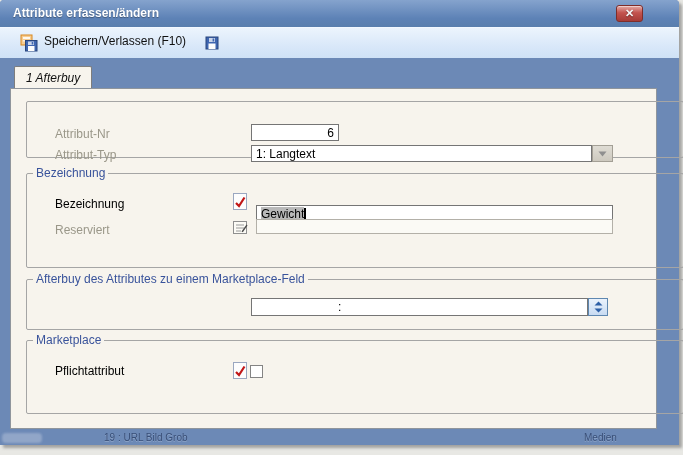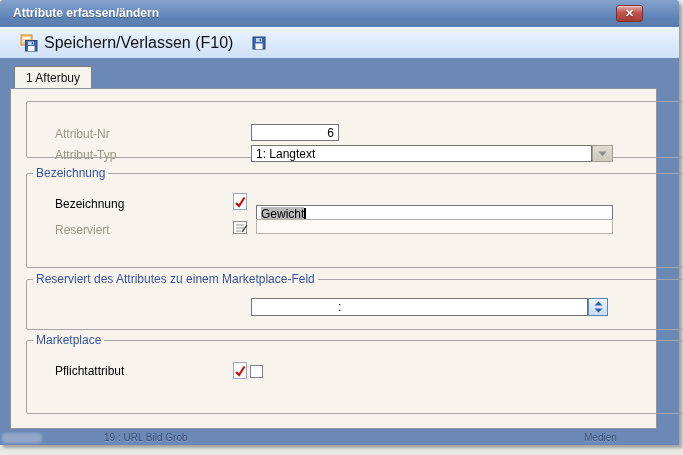--- a/index.html
+++ b/index.html
@@ -20,29 +20,29 @@
   .close-btn { position:absolute; right:36px; top:5px; width:27px; height:17px;
                background:linear-gradient(#e4aba7 0%, #c3534e 45%, #a63b37 100%);
                border:1px solid #7e2d2a; border-radius:3px; color:#f4f4f4;
                font-size:11px; font-weight:bold; text-align:center; line-height:15px;
                text-shadow:0 1px 1px rgba(60,0,0,.6); cursor:pointer;
                box-shadow:inset 0 1px 0 rgba(255,255,255,.45); }
 
   .toolbar { position:absolute; left:0; top:27px; width:100%; height:31px;
              background:linear-gradient(#ecf4fd 0%, #d9e8f9 60%, #cfe2f6 100%);
              border-top:1px solid #f2f8ff; display:flex; align-items:center; padding-left:16px; }
-  .tb-btn { display:inline-flex; align-items:flex-end; gap:6px; padding:2px 4px;
-            font-size:16px; color:#111; cursor:pointer; border-radius:2px; }
+  .tb-btn { display:inline-flex; align-items:flex-start; gap:6px; padding:2px 4px;
+            font-size:12px; color:#111; cursor:pointer; border-radius:2px; }
   .tb-iconbtn { display:inline-flex; align-items:center; margin-left:12px; padding:2px; cursor:pointer; }
 
   .bodyarea { position:absolute; left:0; top:58px; width:100%; height:387px; background:#6c89b6; }
 
   
   .tab { position:absolute; font-size:12px; color:#101010; padding:0 11px;
-         border:1px solid #7d7d7d; border-bottom:none; border-radius:2px 2px 0 0; cursor:pointer; }
+         border:1px solid #7d7d7d; border-bottom:none; border-radius:2px 2px 0 0; cursor:pointer;font-style:italic; }
   .tab-active { left:14px; top:8px; height:22px; line-height:22px; background:#f7f4ed; z-index:3; }
   .tab-idle   { left:94px; top:10px; height:20px; line-height:19px;
                 background:linear-gradient(#f4f6f9 0%, #e0e4ea 70%, #d6dae1 100%); z-index:1; }
   .u { text-decoration:underline; }
 
   
   .panel { position:absolute; left:10px; top:30px; width:647px; height:341px;
            background:#f7f4ed; border:1px solid #8f959c; z-index:2; }
 
   .group { position:absolute; left:15px; width:658px; border:1px solid #a5a5a5; border-radius:2px; }
@@ -176,21 +176,21 @@
             <line x1="3" y1="8" x2="11" y2="8" stroke="#9a9a9a" stroke-width="1"></line>
             <line x1="3" y1="11" x2="8" y2="11" stroke="#9a9a9a" stroke-width="1"></line>
             <path d="M8.5 11.5 L13.5 4.5 L14.5 5.5 L9.8 12.3 Z" fill="#4a4a4a"></path>
           </svg>
         </div>
         <div class="field res-input disabled">
           <span></span>
         </div>
 
         <div class="group g3">
-          <span class="legend">Reserviert des Attributes zu einem Marketplace-Feld</span>
+          <span class="legend">Afterbuy des Attributes zu einem Marketplace-Feld</span>
         </div>
         <div class="field mf-input">
           <span>:</span>
         </div>
         <div class="spinner">
           <svg width="11" height="13" viewBox="0 0 11 13">
             <polygon points="5.5,0.5 1.5,4.5 9.5,4.5" fill="#2d5fa6"></polygon>
             <polygon points="1.5,7.5 9.5,7.5 5.5,11.5" fill="#2d5fa6"></polygon>
           </svg>
         </div>

